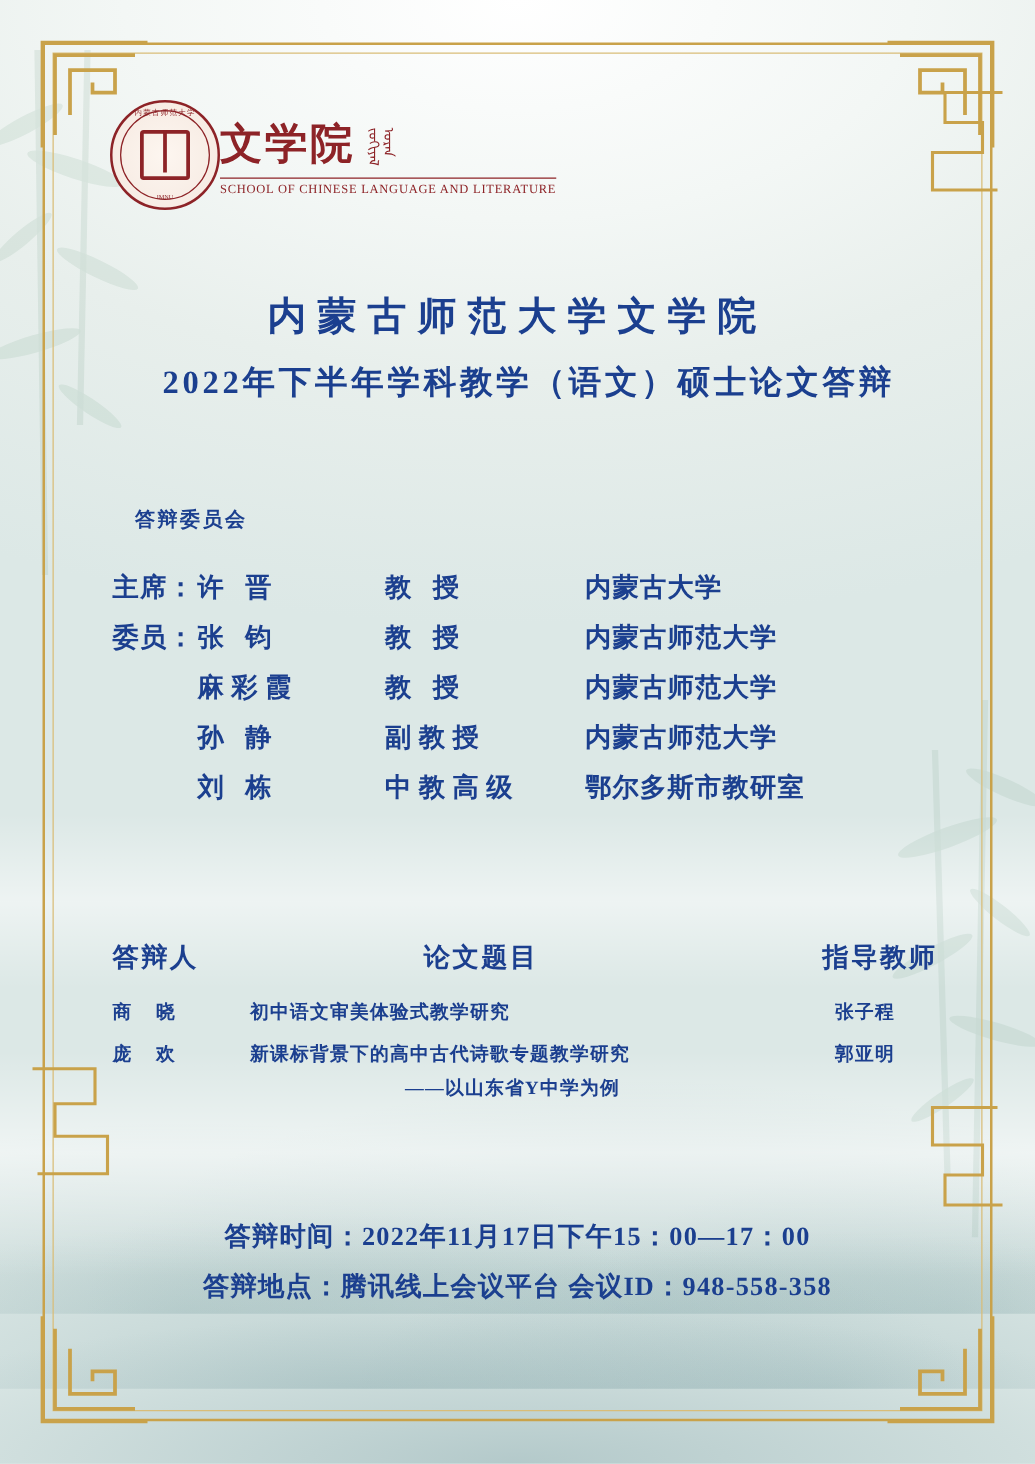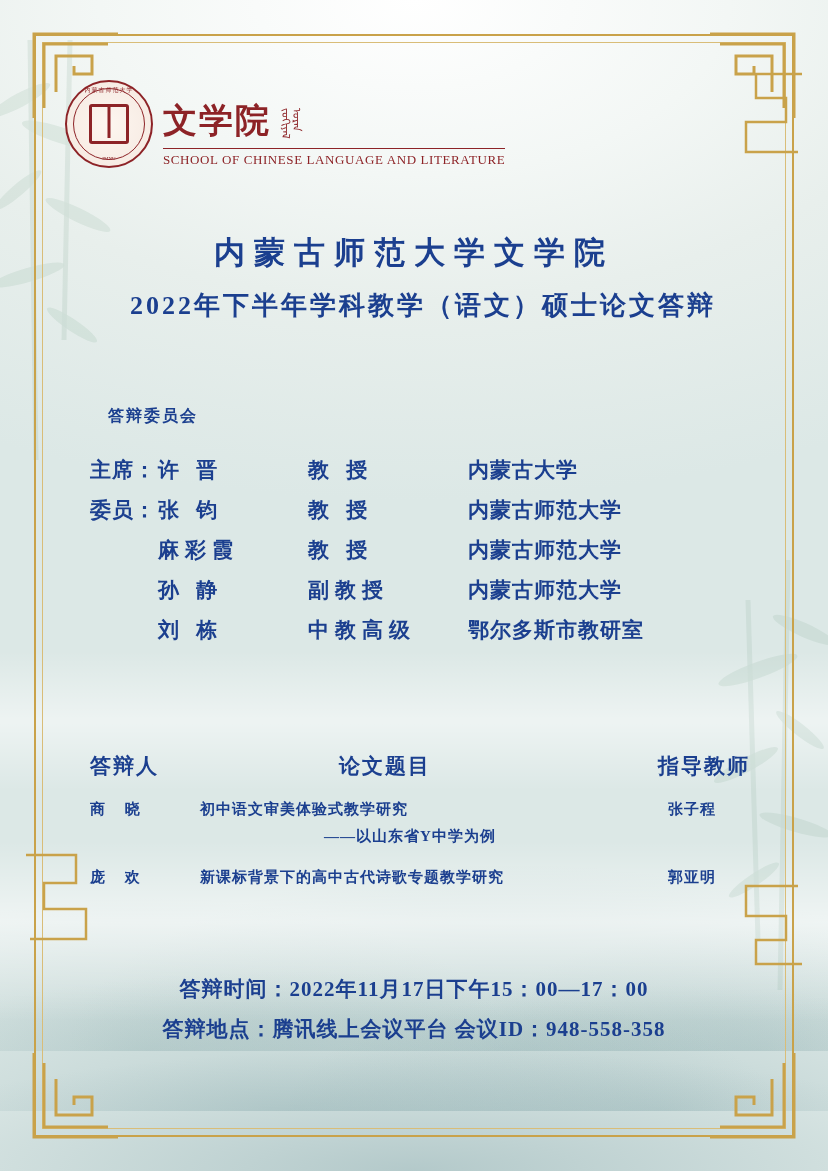--- a/index.html
+++ b/index.html
@@ -44,34 +44,34 @@
   .c-br{right:30px;bottom:30px;transform:scale(-1,-1);}
 
   .side-key{position:absolute;}
   .sk-r{right:22px;top:68px;}
   .sk-r2{right:22px;top:880px;}
   .sk-l{left:20px;top:845px;}
 
   
   .content{position:absolute;inset:0;}
 
-  .logo-wrap{position:absolute;left:65px;top:80px;display:flex;align-items:flex-end;gap:10px;}
+  .logo-wrap{position:absolute;left:88px;top:80px;display:flex;align-items:center;}
   .seal{width:84px;height:84px;border-radius:50%;border:2px solid #8d2327;position:relative;
         background:radial-gradient(circle at 50% 50%, #fdf6f0 0%, #f7ece4 70%, #f0e2d8 100%);}
   .seal:after{content:"";position:absolute;inset:6px;border-radius:50%;border:1px solid #8d2327;}
   .seal .mark{position:absolute;left:50%;top:50%;transform:translate(-50%,-50%);
       width:34px;height:34px;border:3px solid #8d2327;border-radius:3px;}
   .seal .mark:before{content:"";position:absolute;left:50%;top:-3px;width:3px;height:34px;background:#8d2327;transform:translateX(-50%);}
   .seal-top{position:absolute;left:50%;top:4px;transform:translateX(-50%);font-size:6px;color:#8d2327;letter-spacing:1px;white-space:nowrap;}
   .seal-bot{position:absolute;left:50%;bottom:5px;transform:translateX(-50%);font-size:5px;color:#8d2327;white-space:nowrap;}
   .wordmark{display:flex;flex-direction:column;justify-content:center;}
   .wm-row{display:flex;align-items:flex-end;gap:8px;}
   .wm-cn{font-size:34px;color:#8d2327;font-family:"Liberation Serif",serif;font-weight:700;letter-spacing:2px;}
   .wm-mn{font-size:11px;color:#8d2327;line-height:1.05;letter-spacing:.5px;writing-mode:vertical-rl;height:36px;}
-  .wm-en{font-size:13px;color:#8d2327;letter-spacing:.6px;margin-top:4px;border-top:1px solid #8d2327;padding-top:3px;}
+  .wm-en{font-size:10px;color:#8d2327;letter-spacing:.6px;margin-top:4px;border-top:1px solid #8d2327;padding-top:3px;}
 
   .title1{position:absolute;left:0;right:0;top:232px;text-align:center;
      font-size:31px;color:#1b3f8f;letter-spacing:9px;font-weight:700;
      font-family:Liberation Sans, sans-serif;}
   .title2{position:absolute;left:0;right:0;top:288px;text-align:center;
      font-size:26px;color:#1b3f8f;letter-spacing:3px;font-weight:700;
      font-family:"Liberation Serif",serif;margin-left:18px;}
 
   .section{position:absolute;color:#1b3f8f;font-weight:700;}
   .committee-head{left:108px;top:406px;font-size:16px;letter-spacing:2px;}
@@ -250,27 +250,27 @@
     <span class="dh-3">指导教师</span>
   </div>
 
   <div class="deftable">
     <div class="drow">
       <span class="d-name">商 晓</span>
       <span class="d-topic">初中语文审美体验式教学研究</span>
       <span class="d-teacher">张子程</span>
     </div>
     <div class="drow">
-      <span class="d-sub">——以山东省Y中学为例</span>
-    </div>
-    <div class="drow">
       <span class="d-name">庞 欢</span>
       <span class="d-topic">新课标背景下的高中古代诗歌专题教学研究</span>
       <span class="d-teacher">郭亚明</span>
     </div>
+    <div class="drow">
+      <span class="d-sub">——以山东省Y中学为例</span>
+    </div>
   </div>
 
   <div class="footer">
     <div>答辩时间：2022年11月17日下午15：00—17：00</div>
     <div>答辩地点：腾讯线上会议平台  会议ID：948-558-358</div>
   </div>
 
 </div>
 
 </body></html>

